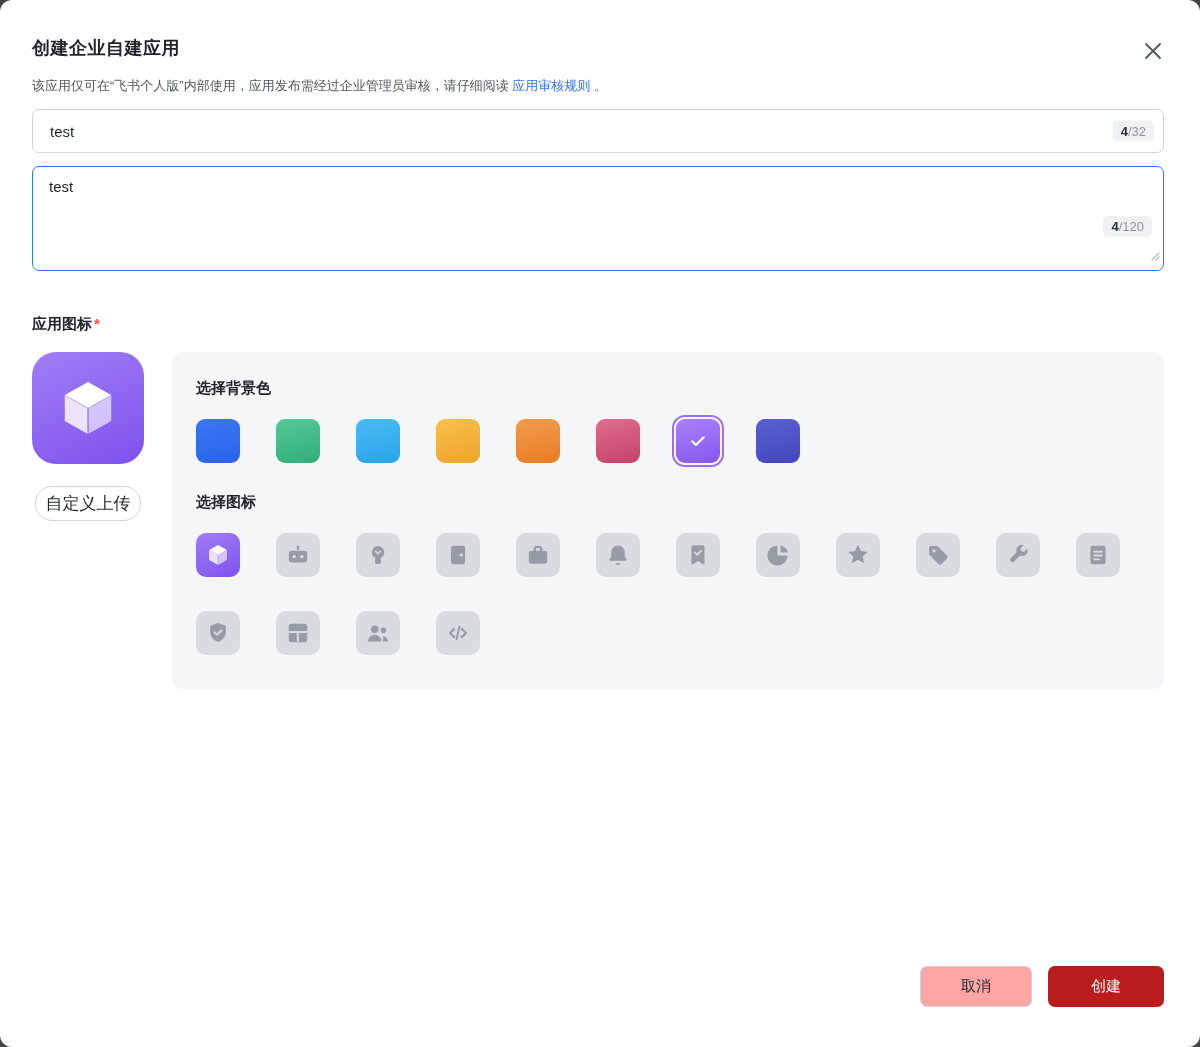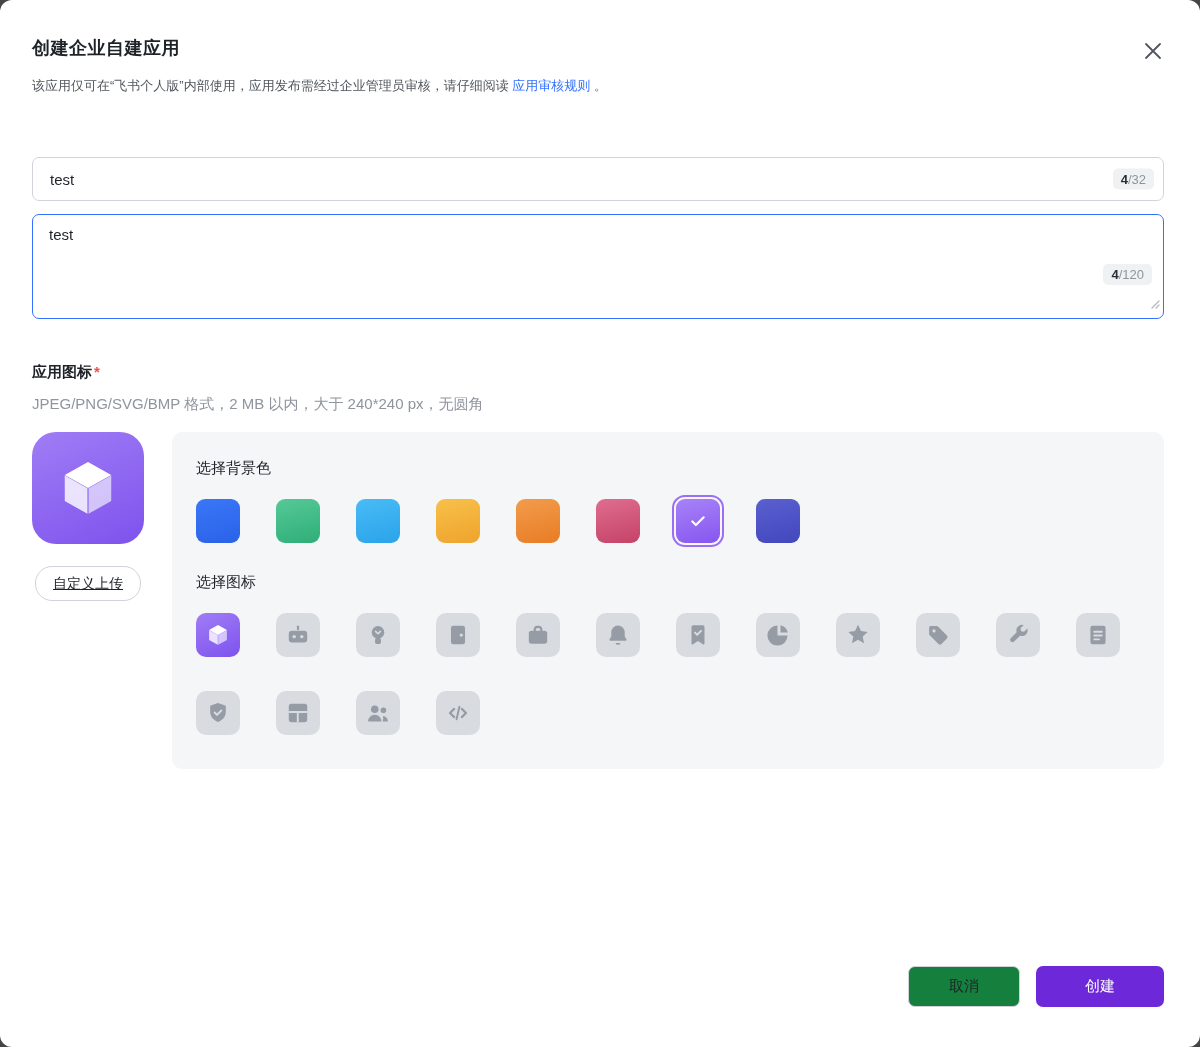--- a/index.html
+++ b/index.html
@@ -8,21 +8,21 @@
     background:#454545;
     font-family:"Liberation Sans","DejaVu Sans",sans-serif;
     color:#1f2329;
   }
   .dialog {
     position:relative;
     width:1200px; height:1047px;
     background:#fff;
     border-radius:12px;
     overflow:hidden;
-    display:flex; flex-direction:column;gap:48px;
+    display:flex; flex-direction:column;
   }
   
   .header { padding:36px 36px 0 32px; position:relative; }
   .title { font-size:18px; font-weight:700; letter-spacing:.5px; }
   .close-btn {
     position:absolute; top:38px; right:34px;
     width:26px; height:26px; cursor:pointer;
     display:flex; align-items:center; justify-content:center;
   }
   .subtitle { margin-top:17px; font-size:13px; color:#51565d; }
@@ -66,28 +66,28 @@
   .icon-left { width:116px; margin-right:24px; flex:0 0 auto; }
   .icon-preview {
     width:112px; height:112px; border-radius:24px;
     background:linear-gradient(155deg,#a07df5 0%,#7e52ee 100%);
     display:flex; align-items:center; justify-content:center;
   }
   .icon-preview svg { width:68px; height:68px; }
   .upload-btn {
     margin:22px 0 0 3px; width:106px; height:35px;
     background:#fff; border:1px solid #d0d3d9; border-radius:17px;
-    font-size:14px; color:#1f2329; font-family:inherit; cursor:pointer;text-decoration:underline;
+    font-size:17px; color:#1f2329; font-family:inherit; cursor:pointer;
   }
 
   .panel {
     flex:1; background:#f5f6f7; border-radius:10px;
     padding:27px 24px 34px;
   }
-  .panel-heading { font-size:15px; font-weight:400; margin-bottom:21px; }
+  .panel-heading { font-size:15px; font-weight:700; margin-bottom:21px; }
   .swatch-row { display:flex; gap:36px; margin-bottom:30px; }
   .swatch {
     width:44px; height:44px; border-radius:9px; cursor:pointer;
     display:flex; align-items:center; justify-content:center; position:relative;
   }
   .swatch.selected { outline:2.5px solid #9b6ef3; outline-offset:2px; }
   .swatch .check { width:20px; height:20px; }
 
   .icon-grid { display:flex; flex-wrap:wrap; gap:34px 36px; max-width:930px; }
   .tile {
@@ -104,22 +104,22 @@
   
   .footer {
     margin-top:auto;
     display:flex; justify-content:flex-end; gap:16px;
     padding:0 36px 40px;
   }
   .btn {
     height:41px; border-radius:7px; font-size:15px;
     font-family:inherit; cursor:pointer;
   }
-  .btn-cancel { width:112px; background:#15803d; border:1px solid #d0d3d9; color:#1f2329; }
-  .btn-create { width:128px; background:#6d28d9; border:none; color:#fff; }
+  .btn-cancel { width:112px; background:#fca5a5; border:1px solid #d0d3d9; color:#1f2329; }
+  .btn-create { width:116px; background:#b91c1c; border:none; color:#fff; }
 </style>
 </head>
 <body>
 
 <div class="dialog">
 
   <div class="header">
     <div class="title">创建企业自建应用</div>
     <div class="close-btn">
       <svg width="22" height="22" viewBox="0 0 22 22">
@@ -142,21 +142,20 @@
       <textarea class="text-area" style="">test</textarea>
       <span class="counter-chip"><span class="cur">4</span><span class="max">/120</span></span>
       <svg class="resize-handle" width="11" height="11" viewBox="0 0 11 11">
         <path d="M10 3 L3 10 M10 7 L7 10" stroke="#b7bcc2" stroke-width="1.4" stroke-linecap="round"></path>
       </svg>
     </div>
 
     <div class="field-label">
       <span>应用图标</span><span class="req">*</span>
     </div>
-    <div class="hint">JPEG/PNG/SVG/BMP 格式，2 MB 以内，大于 240*240 px，无圆角</div>
 
     <div class="icon-row">
       <div class="icon-left">
         <div class="icon-preview">
           <svg viewBox="0 0 24 24">
             <path d="M12 2.8 L20.2 7.4 L12 12 L3.8 7.4 Z" fill="#ffffff"></path>
             <path d="M3.8 7.6 L11.8 12.1 V21.1 L3.8 16.6 Z" fill="#ffffff" opacity="0.82"></path>
             <path d="M20.2 7.6 L12.2 12.1 V21.1 L20.2 16.6 Z" fill="#ffffff" opacity="0.62"></path>
           </svg>
         </div>

